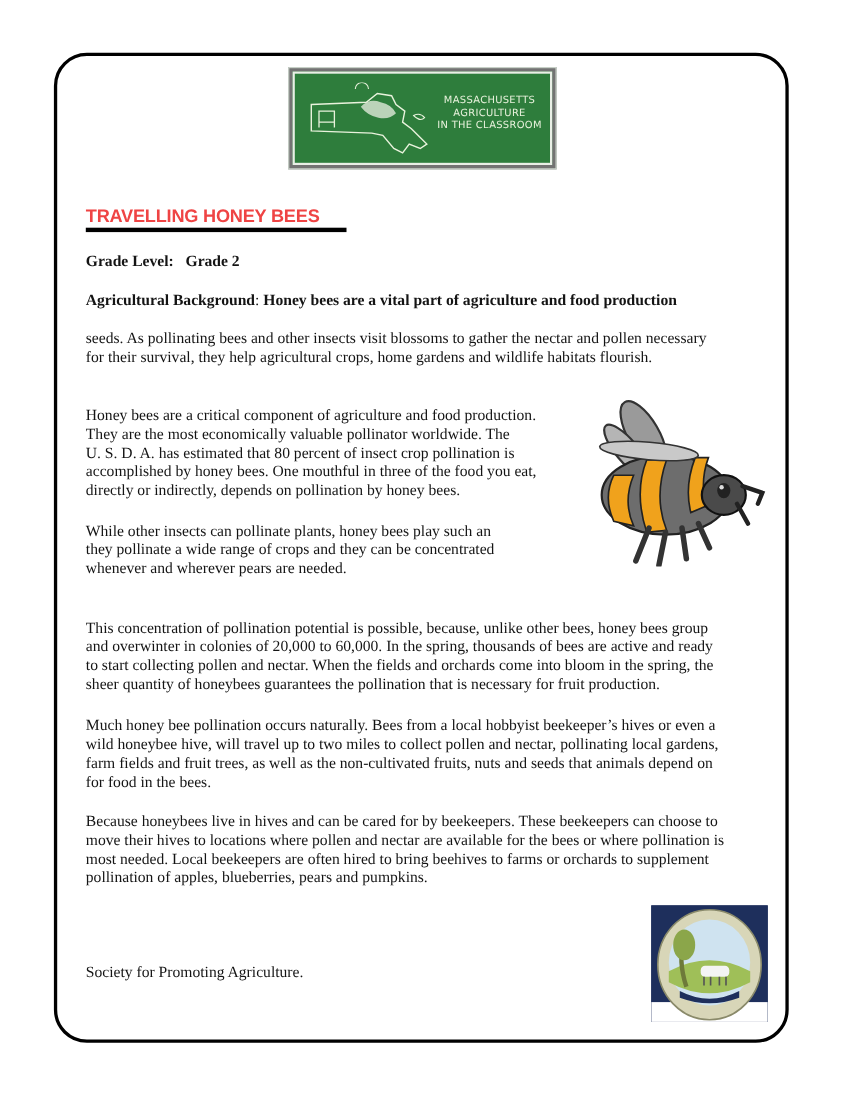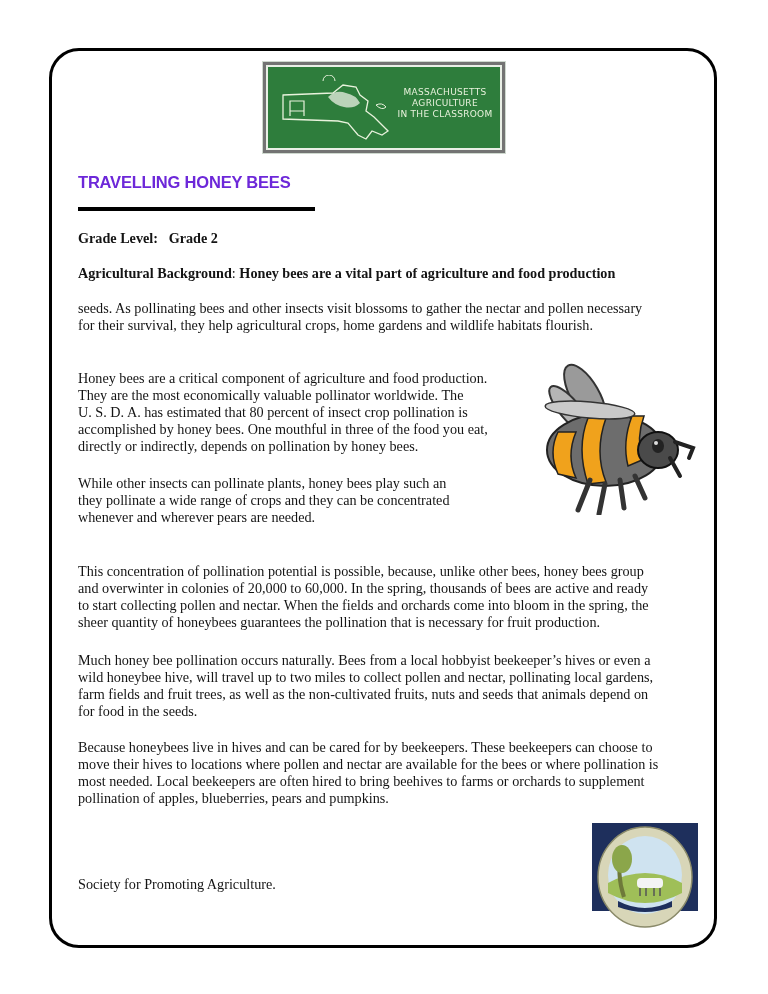--- a/index.html
+++ b/index.html
@@ -2,21 +2,21 @@
 <html><head>
 <meta charset="utf-8">
 <style>
   html, body { margin: 0; padding: 0; background: #ffffff; }
   body { width: 768px; height: 994px; position: relative; overflow: hidden; font-family: "Liberation Serif", serif; color: #141414; }
   .frame { position: absolute; left: 49px; top: 48px; width: 668px; height: 900px; border: 3px solid #000; border-radius: 30px; box-sizing: border-box; }
   .logo { position: absolute; left: 262px; top: 61px; width: 244px; height: 93px; background: #737373; border: 1px solid #cfd9cf; box-sizing: border-box; padding: 3px; }
   .logo-inner { width: 100%; height: 100%; background: #2e7d3c; border: 2px solid #e9efe6; box-sizing: border-box; position: relative; }
   .logo-text { position: absolute; left: 122px; top: 20px; width: 110px; font-family: "DejaVu Sans", sans-serif; font-size: 9px; line-height: 11px; color: #e8f2dc; text-align: center; letter-spacing: 0.3px; }
   .logo-map { position: absolute; left: 10px; top: 8px; }
-  .title { position: absolute; left: 78px; top: 173px; font-family: "Liberation Sans", sans-serif; font-weight: bold; font-size: 16.5px; color: #6d28d9; letter-spacing: -0.2px; }
+  .title { position: absolute; left: 78px; top: 188px; font-family: "Liberation Sans", sans-serif; font-weight: bold; font-size: 16.5px; color: #ef4444; letter-spacing: -0.2px; }
   .title-rule { position: absolute; left: 78px; top: 207px; width: 237px; height: 4px; background: #000; }
   .p { position: absolute; left: 78px; font-size: 14.2px; line-height: 17px; margin: 0; }
   .bold { font-weight: bold; }
   .grade { top: 230px; }
   .bg { top: 265px; }
   .p1 { top: 300px; width: 620px; }
   .p2 { top: 370px; width: 450px; }
   .p3 { top: 475px; width: 460px; }
   .p4 { top: 563px; width: 625px; }
   .p5 { top: 652px; width: 625px; }
@@ -99,21 +99,21 @@
   <span class="line">This concentration of pollination potential is possible, because, unlike other bees, honey bees group</span>
   <span class="line">and overwinter in colonies of 20,000 to 60,000. In the spring, thousands of bees are active and ready</span>
   <span class="line">to start collecting pollen and nectar. When the fields and orchards come into bloom in the spring, the</span>
   <span class="line">sheer quantity of honeybees guarantees the pollination that is necessary for fruit production.</span>
 </p>
 
 <p class="p p5">
   <span class="line">Much honey bee pollination occurs naturally.  Bees from a local hobbyist beekeeper’s hives or even a</span>
   <span class="line">wild honeybee hive, will travel up to two miles to collect pollen and nectar, pollinating local gardens,</span>
   <span class="line">farm fields and fruit trees, as well as the non-cultivated fruits, nuts and seeds that animals depend on</span>
-  <span class="line">for food in the seeds.</span>
+  <span class="line">for food in the bees.</span>
 </p>
 
 <p class="p p6">
   <span class="line">Because honeybees live in hives and can be cared for by beekeepers.  These beekeepers can choose to</span>
   <span class="line">move their hives to locations where pollen and nectar are available for the bees or where pollination is</span>
   <span class="line">most needed.  Local beekeepers are often hired to bring beehives to farms or orchards to supplement</span>
   <span class="line">pollination of apples, blueberries, pears and pumpkins.</span>
 </p>
 
 <p class="p credit">

